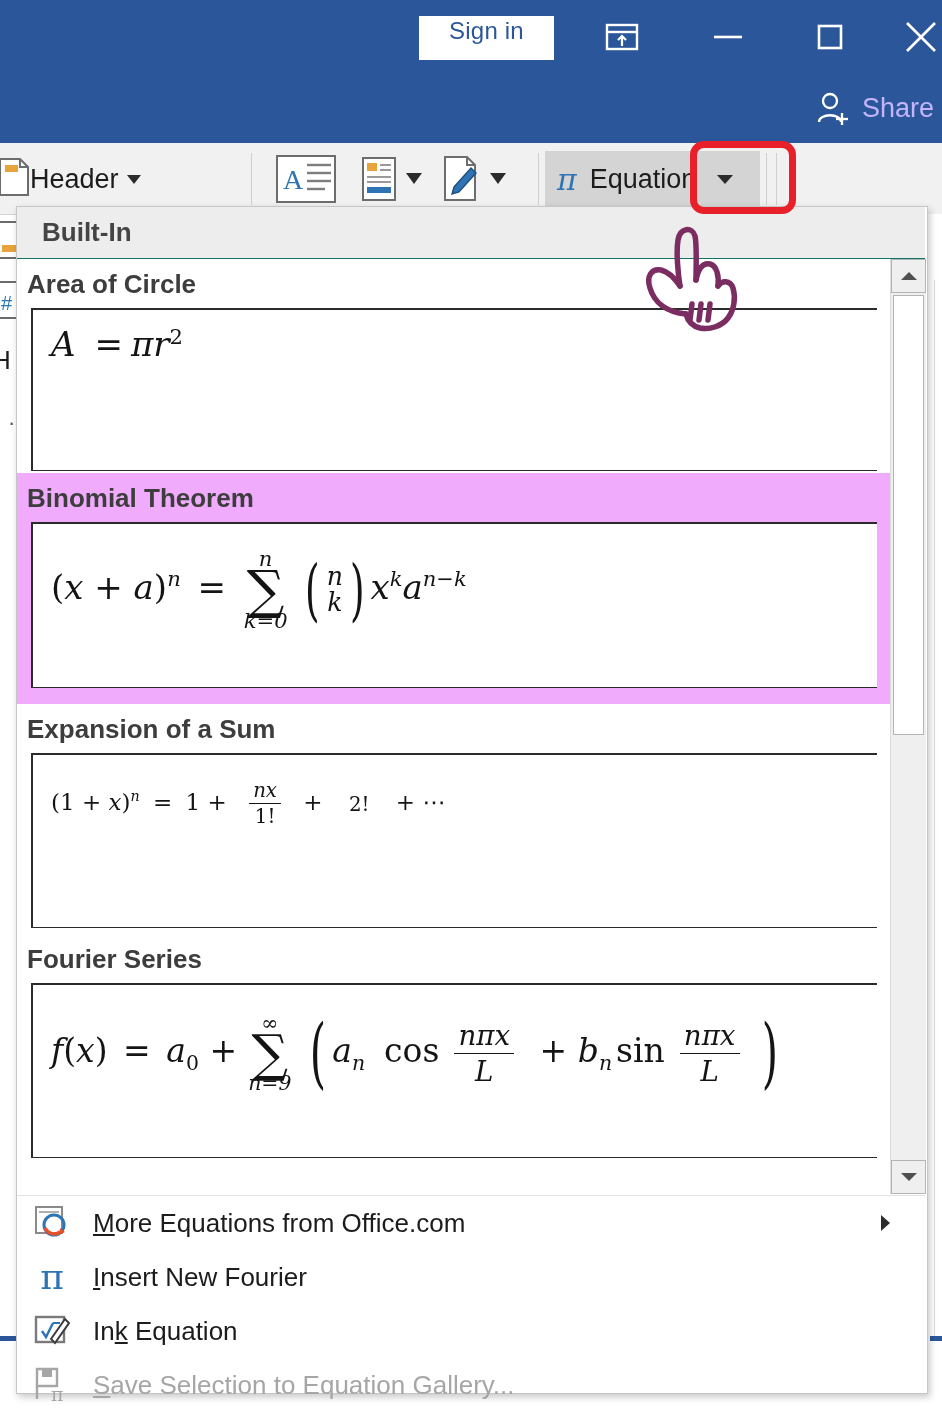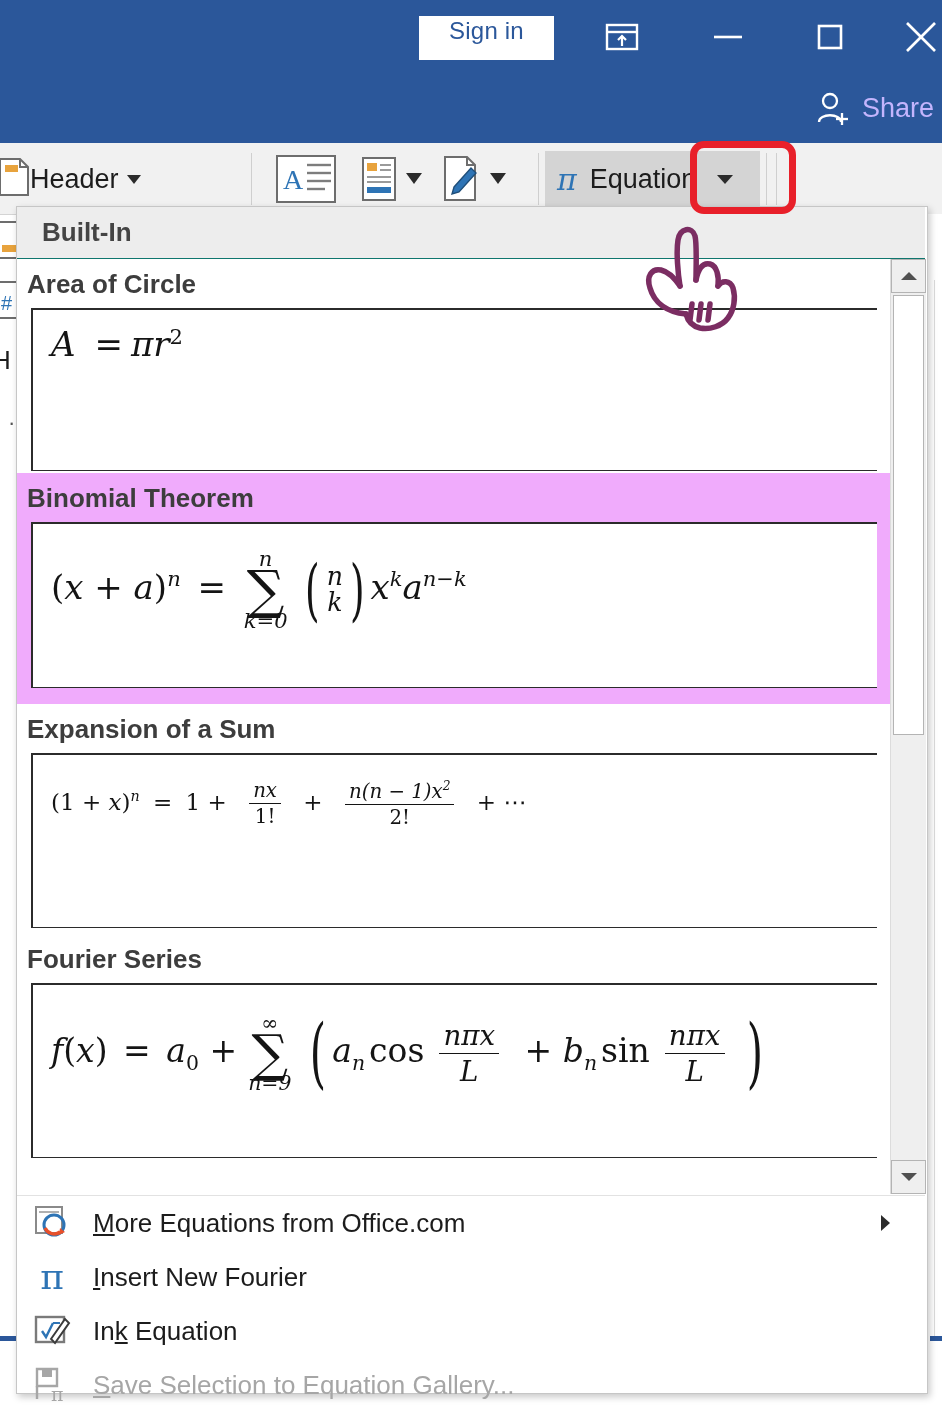--- a/index.html
+++ b/index.html
@@ -396,21 +396,20 @@
           <span class="math">x</span><span class="mathup">)</span><sup>n</sup>
           <span class="mathup" style="margin:0 6px;">=</span>
           <span class="mathup">1</span>
           <span class="mathup">+</span>
           <span class="frac" style="font-size:.86em;">
             <span class="num math">nx</span>
             <span class="den mathup">1!</span>
           </span>
           <span class="mathup">+</span>
           <span class="frac" style="font-size:.86em;">
-            <span class="num"><span class="math">n(n − 1)x</span><sup>2</sup></span>
             <span class="den mathup">2!</span>
           </span>
           <span class="mathup">+</span>
           <span class="mathup">⋯</span>
         </div>
       </div>
     </div>
 
     <div class="gallery-item" style="height:230px;">
       <div class="item-title">Fourier Series</div>
@@ -418,21 +417,21 @@
         <div class="eq-inner" style="font-size:33px;padding-top:24px;">
           <span class="math">f</span><span class="mathup">(</span><span class="math">x</span><span class="mathup">)</span>
           <span class="mathup" style="margin:0 5px;">=</span>
           <span class="math">a</span><sub class="mathup">0</sub>
           <span class="mathup">+</span>
           <span class="bigsum">
             <span>∑</span>
             <span class="sumlim sumtop">∞</span>
             <span class="sumlim sumbot">n=9</span>
           </span>
-          <span class="bigparen">(</span><span class="math">a</span><sub class="math">n</sub><span class="mathup" style="margin-left:4px;">cos</span><span class="frac" style="font-size:.84em;">
+          <span class="bigparen">(</span><span class="math">a</span><sub class="math">n</sub><span class="mathup" style="margin-left:19px;">cos</span><span class="frac" style="font-size:.84em;">
             <span class="num math">nπx</span>
             <span class="den math">L</span>
           </span>
           <span class="mathup">+</span>
           <span class="math">b</span><sub class="math">n</sub><span class="mathup" style="margin-left:4px;">sin</span><span class="frac" style="font-size:.84em;">
             <span class="num math">nπx</span>
             <span class="den math">L</span>
           </span><span class="bigparen">)</span>
         </div>
       </div>

